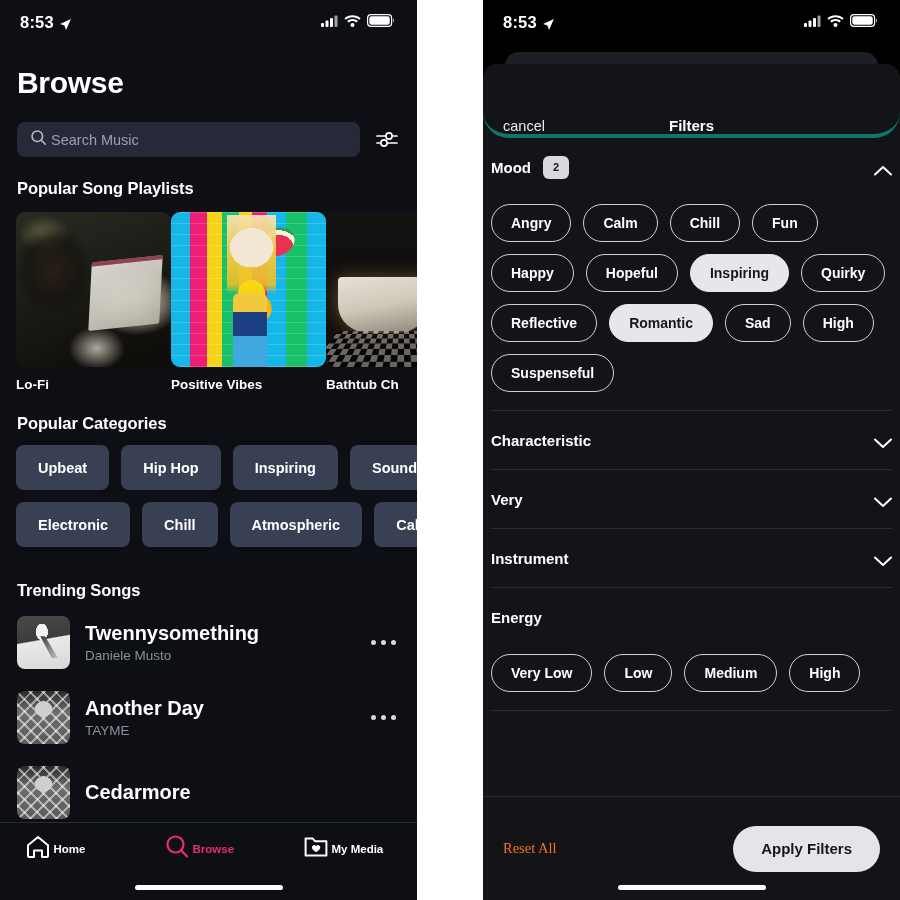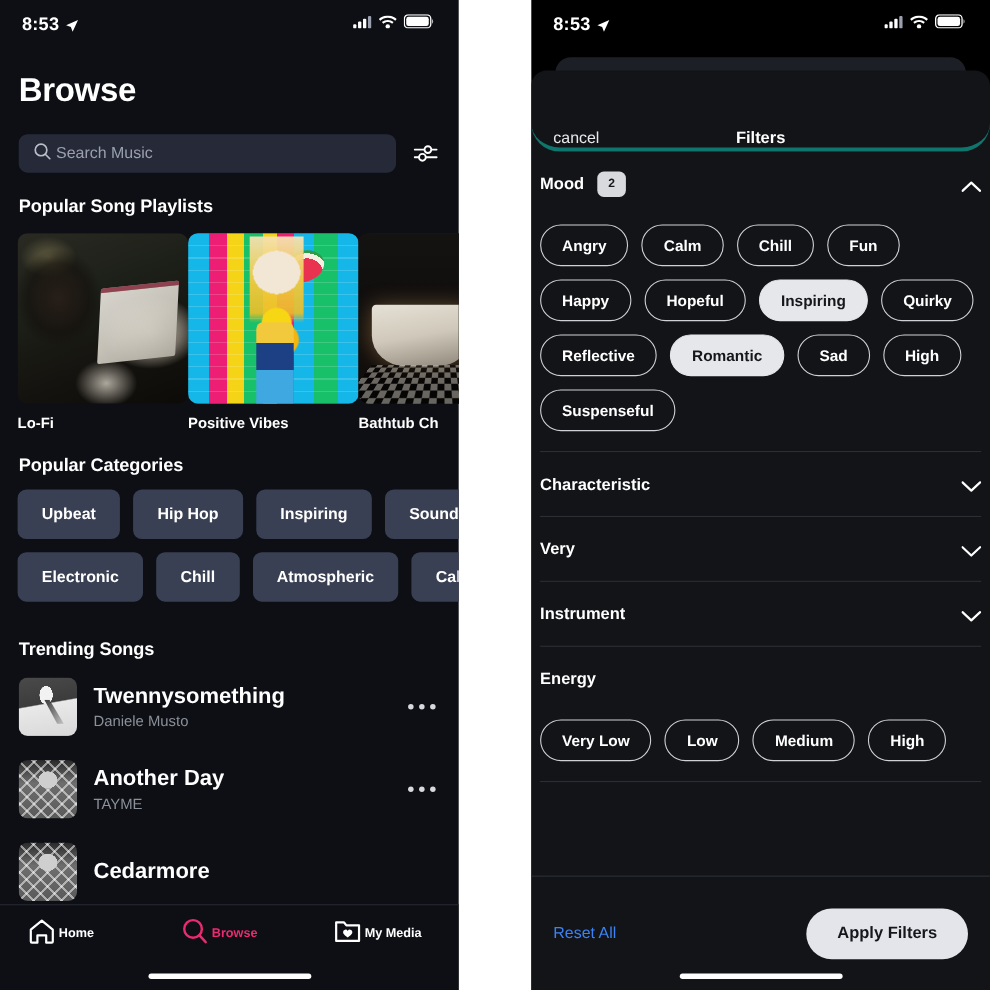--- a/index.html
+++ b/index.html
@@ -232,21 +232,21 @@
     color:#fff; background:transparent; white-space:nowrap;
   }
   .chip.selected { background:#e6e7eb; border-color:#e6e7eb; color:#15171b; }
   .divider { height:1px; background:#2b2e35; }
 
   .sheet-foot {
     flex:0 0 104px; border-top:1px solid #2b2e35;
     display:flex; align-items:center; justify-content:space-between;
     padding: 0 20px 0 20px; position:relative;
   }
-  .reset-link { color:#3b82f6; font-size:14.5px; }
+  .reset-link { color:#f97316; font-size:14.5px;font-family:Liberation Serif, serif; }
   .apply-btn {
     background:#e4e5ea; color:#15171b; border-radius:24px;
     height:46px; padding: 0 28px; display:flex; align-items:center;
     font-size:15px; font-weight:700;
   }
 </style>
 </head>
 <body>
 
 <div class="stage">

